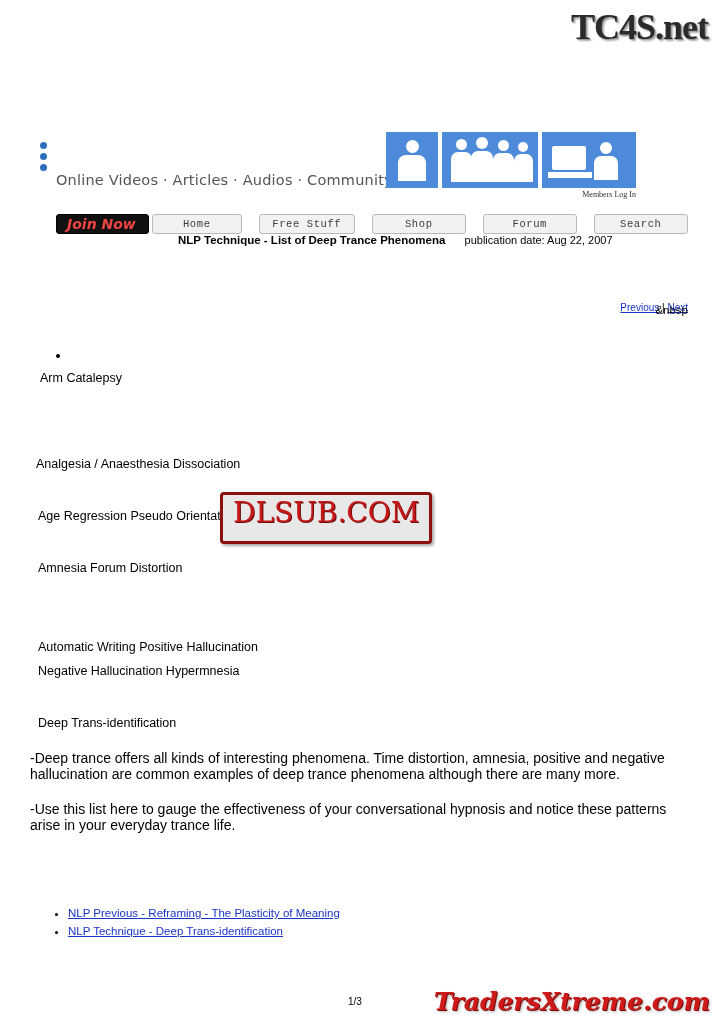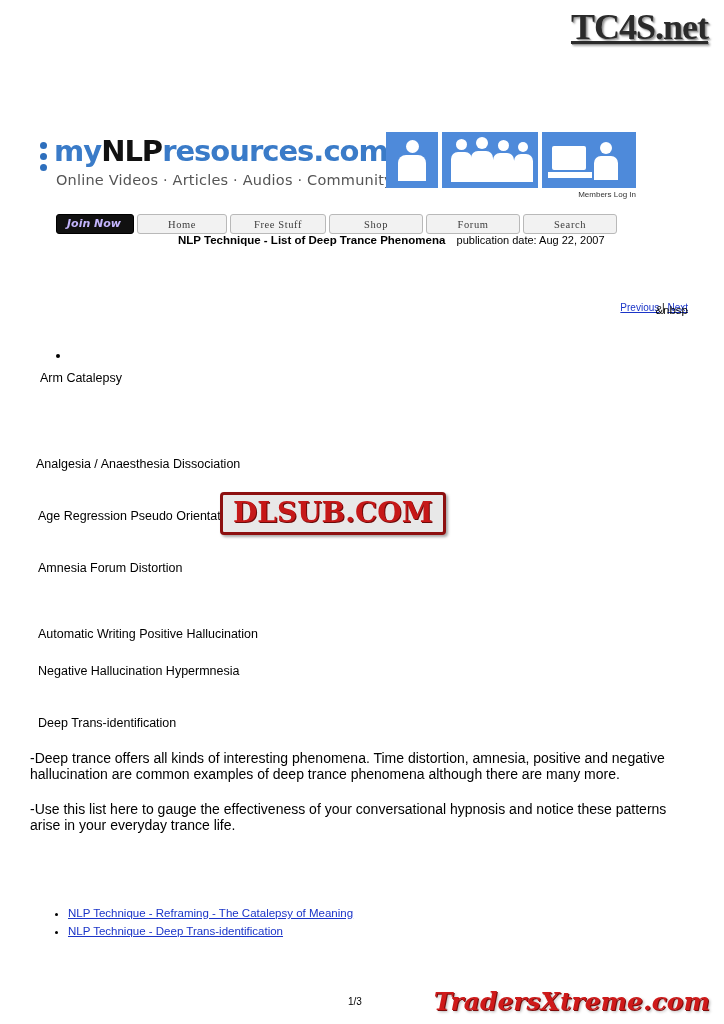--- a/index.html
+++ b/index.html
@@ -20,21 +20,20 @@
   .tc4s-watermark {
     position: absolute;
     top: 6px;
     right: 16px;
     font-family: "Liberation Serif", serif;
     font-weight: bold;
     font-size: 36px;
     letter-spacing: -1px;
     color: #2b2b2b;
     text-shadow: 1px 1px 0 #9a9a9a, 2px 2px 2px rgba(0,0,0,0.35);
-    text-decoration: underline;
   }
 
   
   .banner {
     position: absolute;
     left: 38px;
     top: 132px;
     width: 598px;
     height: 72px;
   }
@@ -106,59 +105,59 @@
   .sil {
     position: absolute;
     background: #ffffff;
   }
   .sil.head { border-radius: 50%; }
 
   .members-log {
     position: absolute;
     right: 0px;
     top: 58px;
-    font-family: Liberation Sans, sans-serif;
+    font-family: Liberation Serif, serif;
     font-size: 8px;
     color: #333333;
   }
 
   
   .nav {
     position: absolute;
     left: 56px;
     top: 214px;
     height: 20px;
     display: flex;
     align-items: stretch;
   }
   .nav-join {
     background: #111111;
-    color: #c4b5fd;
+    color: #ef4444;
     font-family: "DejaVu Sans", sans-serif;
-    font-size: 11px;
+    font-size: 14px;
     font-weight: bold;
     font-style: italic;
     padding: 2px 12px 3px 10px;
     border: 1px solid #000;
     border-radius: 3px;
     display: flex;
     align-items: center;
     margin-right: 3px;
   }
   .nav-item {
     background: #f2f2f2;
     border: 1px solid #b9b9b9;
     border-radius: 3px;
-    font-family: Liberation Serif, serif;
+    font-family: Liberation Mono, monospace;
     font-size: 10.5px;
     color: #3c3c3c;
     display: flex;
     align-items: center;
     justify-content: center;
-    margin-right: 3px;
+    margin-right: 17px;
     letter-spacing: 0.6px;
   }
   .nav-item.home { width: 88px; }
   .nav-item.free { width: 94px; }
   .nav-item.shop { width: 92px; }
   .nav-item.forum { width: 92px; }
   .nav-item.search { width: 92px; }
 
   
   .title-line {
@@ -169,21 +168,21 @@
     white-space: nowrap;
   }
   .title-line .doc-title {
     font-weight: bold;
     font-size: 11.5px;
     color: #000;
   }
   .title-line .pubdate {
     font-size: 11px;
     color: #000;
-    margin-left: 8px;
+    margin-left: 16px;
   }
 
   
   .pager {
     position: absolute;
     right: 36px;
     top: 302px;
     font-size: 10px;
     text-align: right;
   }
@@ -214,49 +213,49 @@
   .phrase {
     position: absolute;
     font-size: 12.5px;
     color: #000;
     white-space: nowrap;
   }
   .p-arm        { left: 40px; top: 371px; text-align: center; }
   .p-analgesia  { left: 36px; top: 457px; }
   .p-age        { left: 38px; top: 509px; }
   .p-amnesia    { left: 38px; top: 561px; }
-  .p-auto       { left: 38px; top: 627px; }
+  .p-auto       { left: 38px; top: 640px; }
   .p-neg        { left: 38px; top: 664px; }
   .p-deep       { left: 38px; top: 716px; }
 
   .para {
     position: absolute;
     left: 30px;
     width: 660px;
     font-size: 14px;
     line-height: 16px;
     color: #000;
   }
   .para1 { top: 750px; }
   .para2 { top: 801px; }
 
   
   .dlsub {
     position: absolute;
     left: 220px;
     top: 492px;
     font-family: "DejaVu Serif", serif;
-    font-weight: bold;
+    font-weight: normal;
     font-size: 28px;
     letter-spacing: 0px;
     color: #c61818;
     background: #e8e8e8;
     border: 3px solid #8d1010;
     border-radius: 4px;
-    padding: 1px 10px 3px 10px;
+    padding: 1px 10px 12px 10px;
     text-shadow: 1px 1px 0 #6d0a0a;
     box-shadow: 2px 2px 3px rgba(0,0,0,0.35);
   }
 
   
   .related {
     position: absolute;
     left: 52px;
     top: 905px;
     font-size: 11.5px;
@@ -297,23 +296,20 @@
 
 <div class="tc4s-watermark">TC4S.net</div>
 
 <div class="banner">
 
   <div class="banner-logo">
     <div class="logo-dots">
       <i></i>
         <i></i>
         <i></i>
-    </div>
-    <div class="logo-main">
-      <span class="my">my</span><span class="nlp">NLP</span><span class="rest">resources.com</span>
     </div>
     <div class="logo-sub">Online Videos · Articles · Audios · Community</div>
   </div>
 
   <div class="banner-imgs">
     <div class="bimg one">
       <span class="sil head" style="left:20px; top:8px; width:13px; height:13px;"></span>
       <span class="sil" style="left:12px; top:23px; width:28px; height:26px; border-radius:8px 8px 0 0;"></span>
     </div>
     <div class="bimg two">
@@ -368,19 +364,19 @@
 <div class="phrase p-neg">Negative Hallucination  Hypermnesia</div>
 <div class="phrase p-deep">Deep Trans-identification</div>
 
 <div class="para para1">-Deep trance offers all kinds of interesting phenomena. Time distortion, amnesia, positive and negative hallucination are common examples of deep trance phenomena although there are many more.</div>
 <div class="para para2">-Use this list here to gauge the effectiveness of your conversational hypnosis and notice these patterns arise in your everyday trance life.</div>
 
 <div class="dlsub">DLSUB.COM</div>
 
 <div class="related">
   <ul>
-    <li><a href="#">NLP Technique - Reframing - The Catalepsy of Meaning</a></li>
+    <li><a href="#">NLP Previous - Reframing - The Plasticity of Meaning</a></li>
     <li><a href="#">NLP Technique - Deep Trans-identification</a></li>
   </ul>
 </div>
 
 <div class="page-num">1/3</div>
 <div class="tx-watermark">TradersXtreme.com</div>
 
 </body></html>

